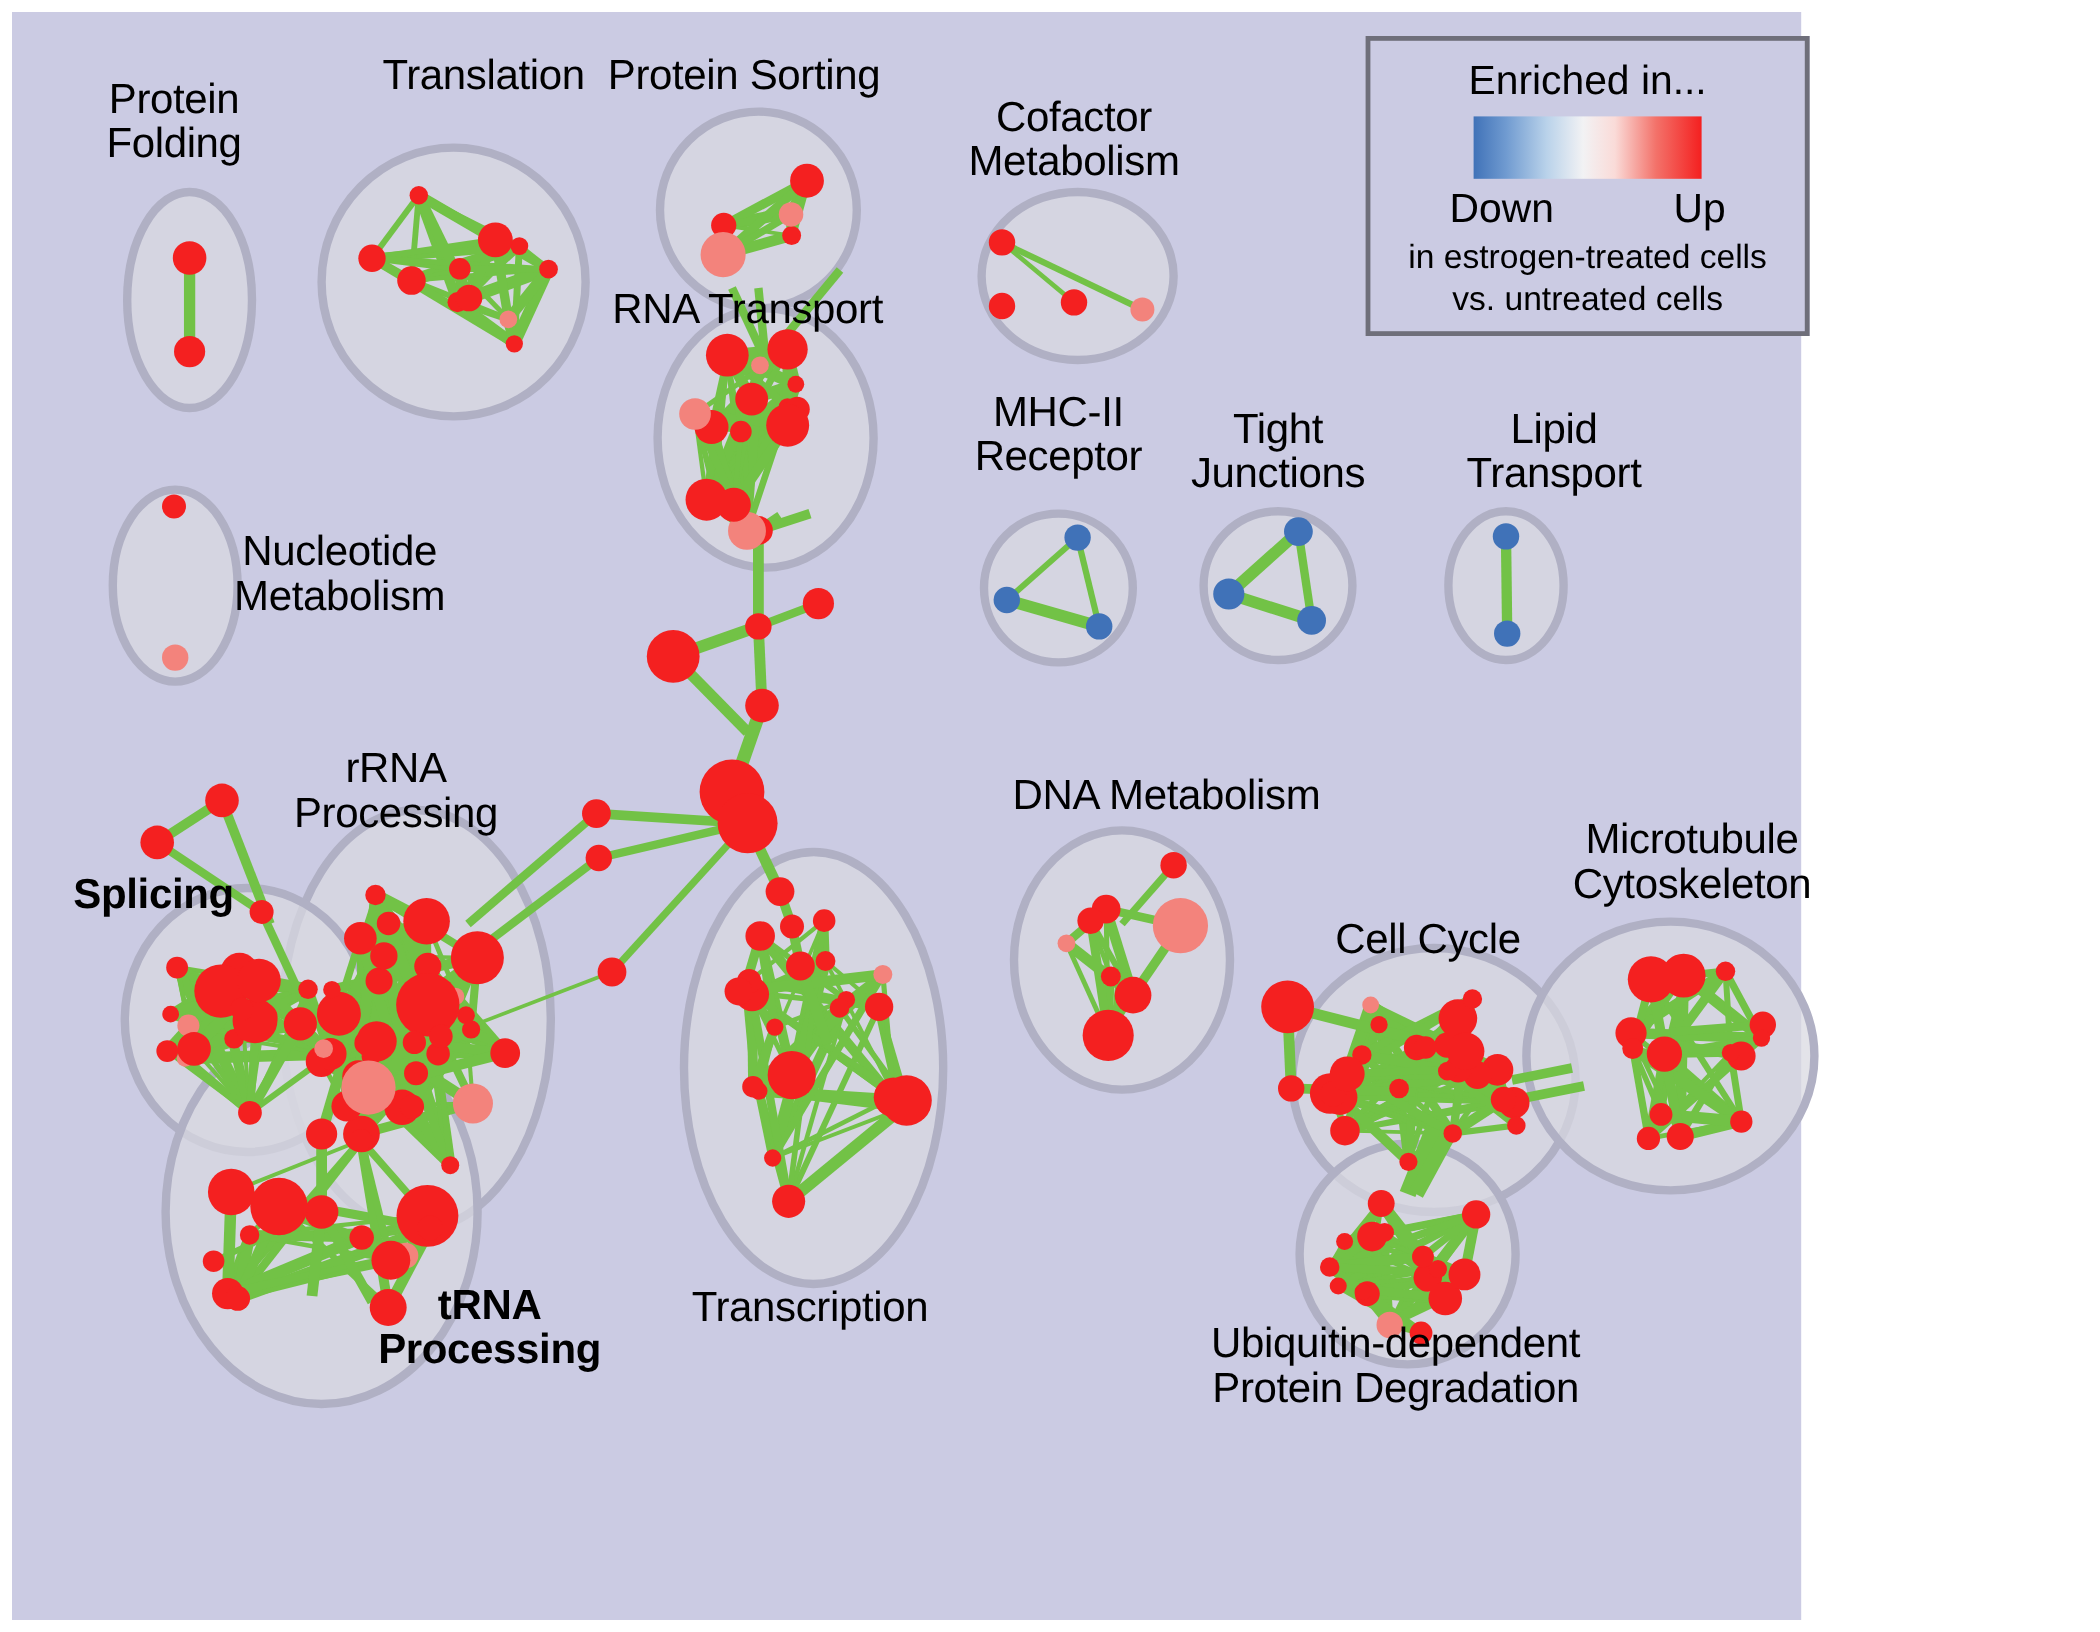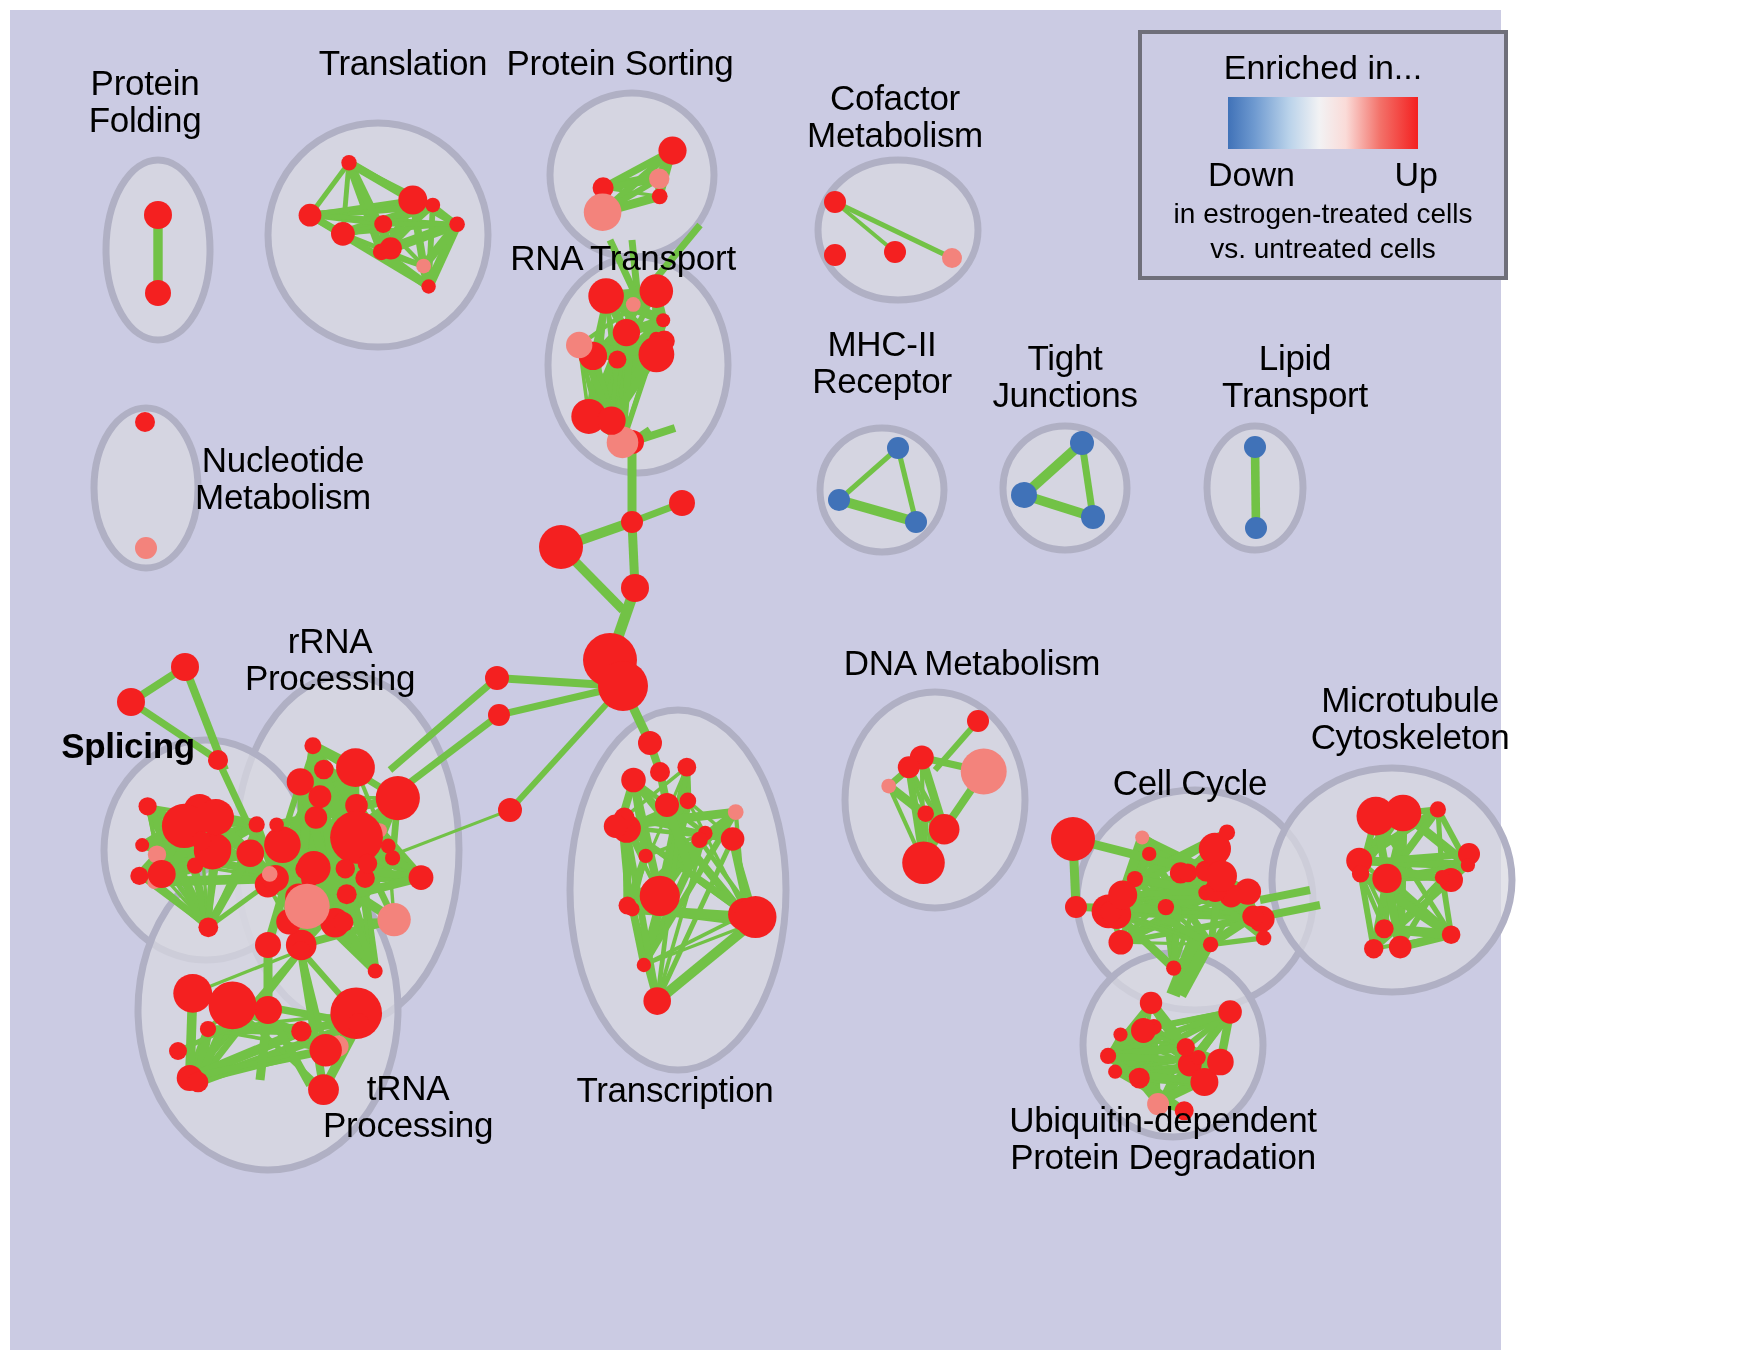--- a/index.html
+++ b/index.html
@@ -982,21 +982,21 @@
 Receptor</div>
         <div class="lbl c" style="left: 1055px; top: 330px;">Tight
 Junctions</div>
         <div class="lbl c" style="left: 1285px; top: 330px;">Lipid
 Transport</div>
         <div class="lbl c" style="left: 273px; top: 432px;">Nucleotide
 Metabolism</div>
         <div class="lbl c" style="left: 320px; top: 575px; margin-top: 38px;">rRNA
 Processing</div>
         <div class="lbl c" style="left: 118px; top: 718px; font-weight: bold;">Splicing</div>
-        <div class="lbl c" style="left: 398px; top: 1060px;">tRNA
+        <div class="lbl c" style="left: 398px; top: 1060px; font-weight: bold;">tRNA
 Processing</div>
         <div class="lbl c" style="left: 665px; top: 1062px;">Transcription</div>
         <div class="lbl c" style="left: 962px; top: 635px;">DNA Metabolism</div>
         <div class="lbl c" style="left: 1180px; top: 755px;">Cell Cycle</div>
         <div class="lbl c" style="left: 1400px; top: 672px;">Microtubule
 Cytoskeleton</div>
         <div class="lbl c" style="left: 1153px; top: 1092px;">Ubiquitin-dependent
 Protein Degradation</div>
       </div>
 

